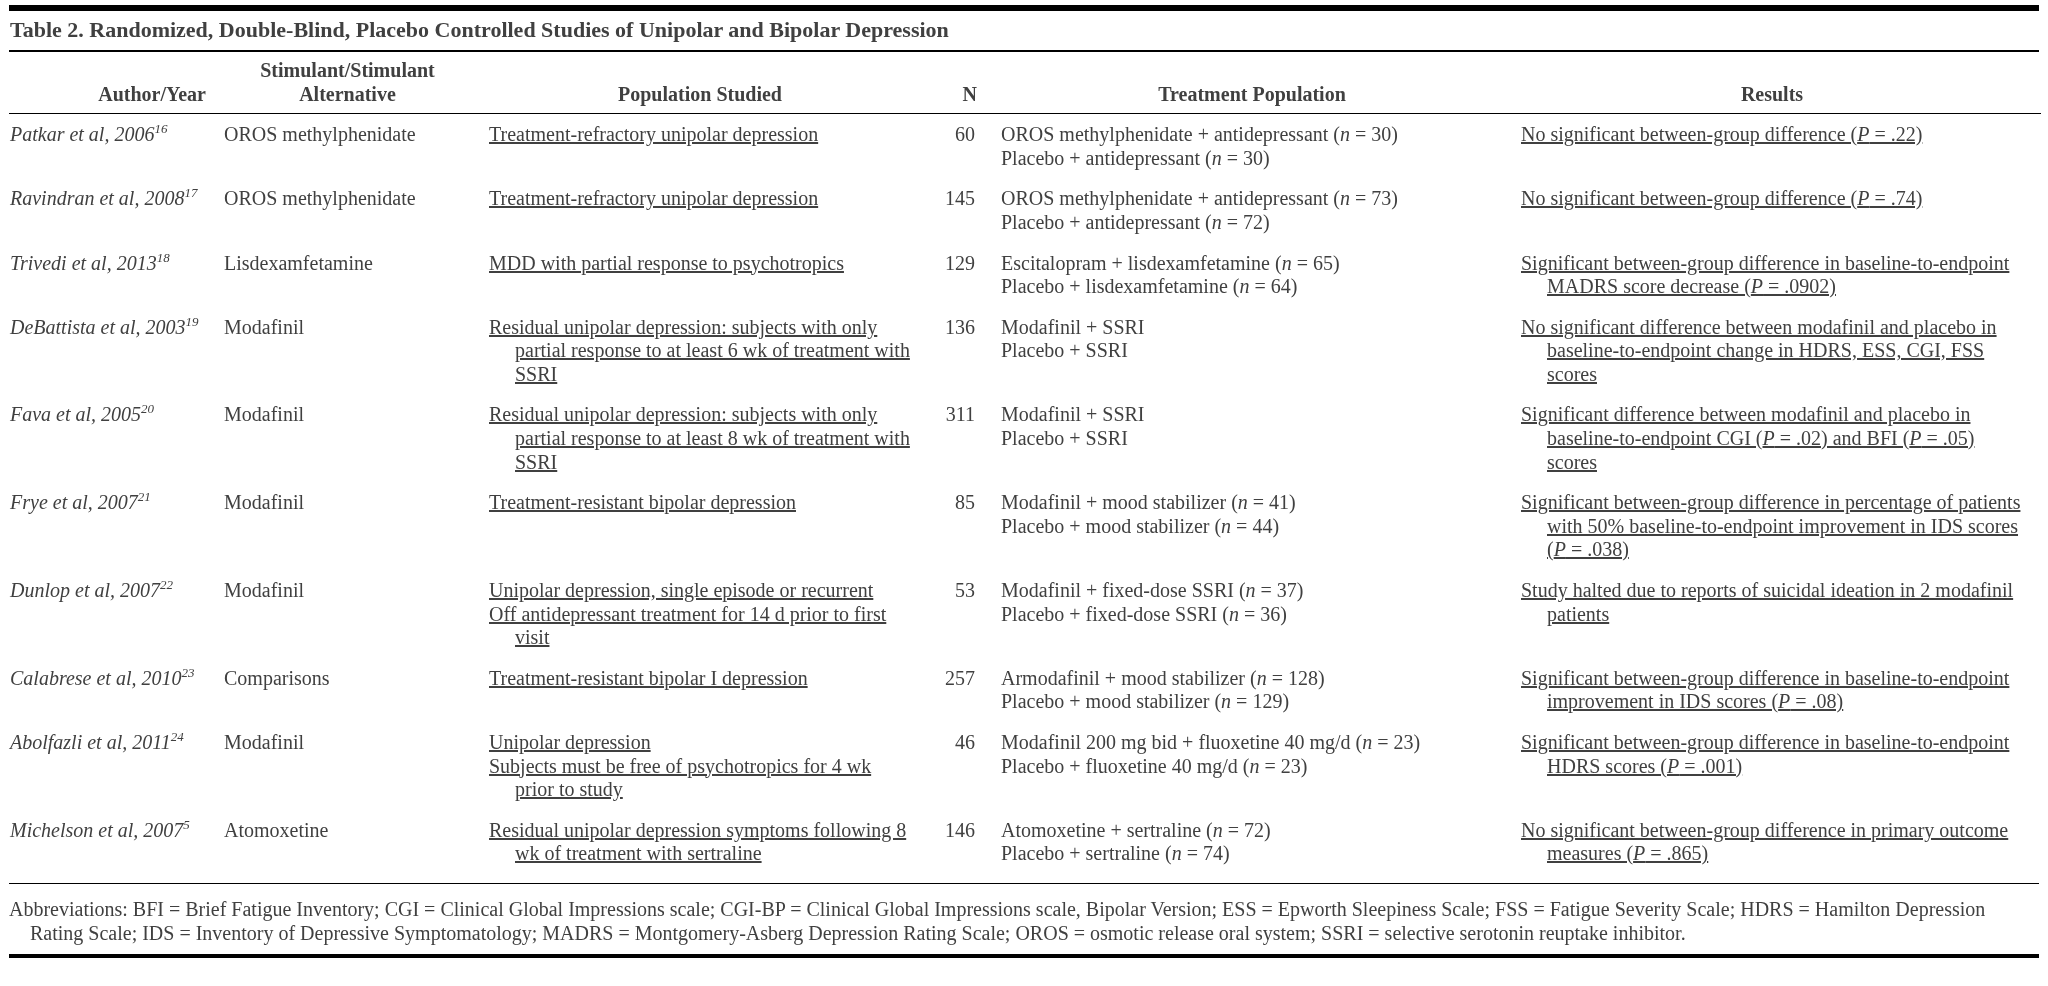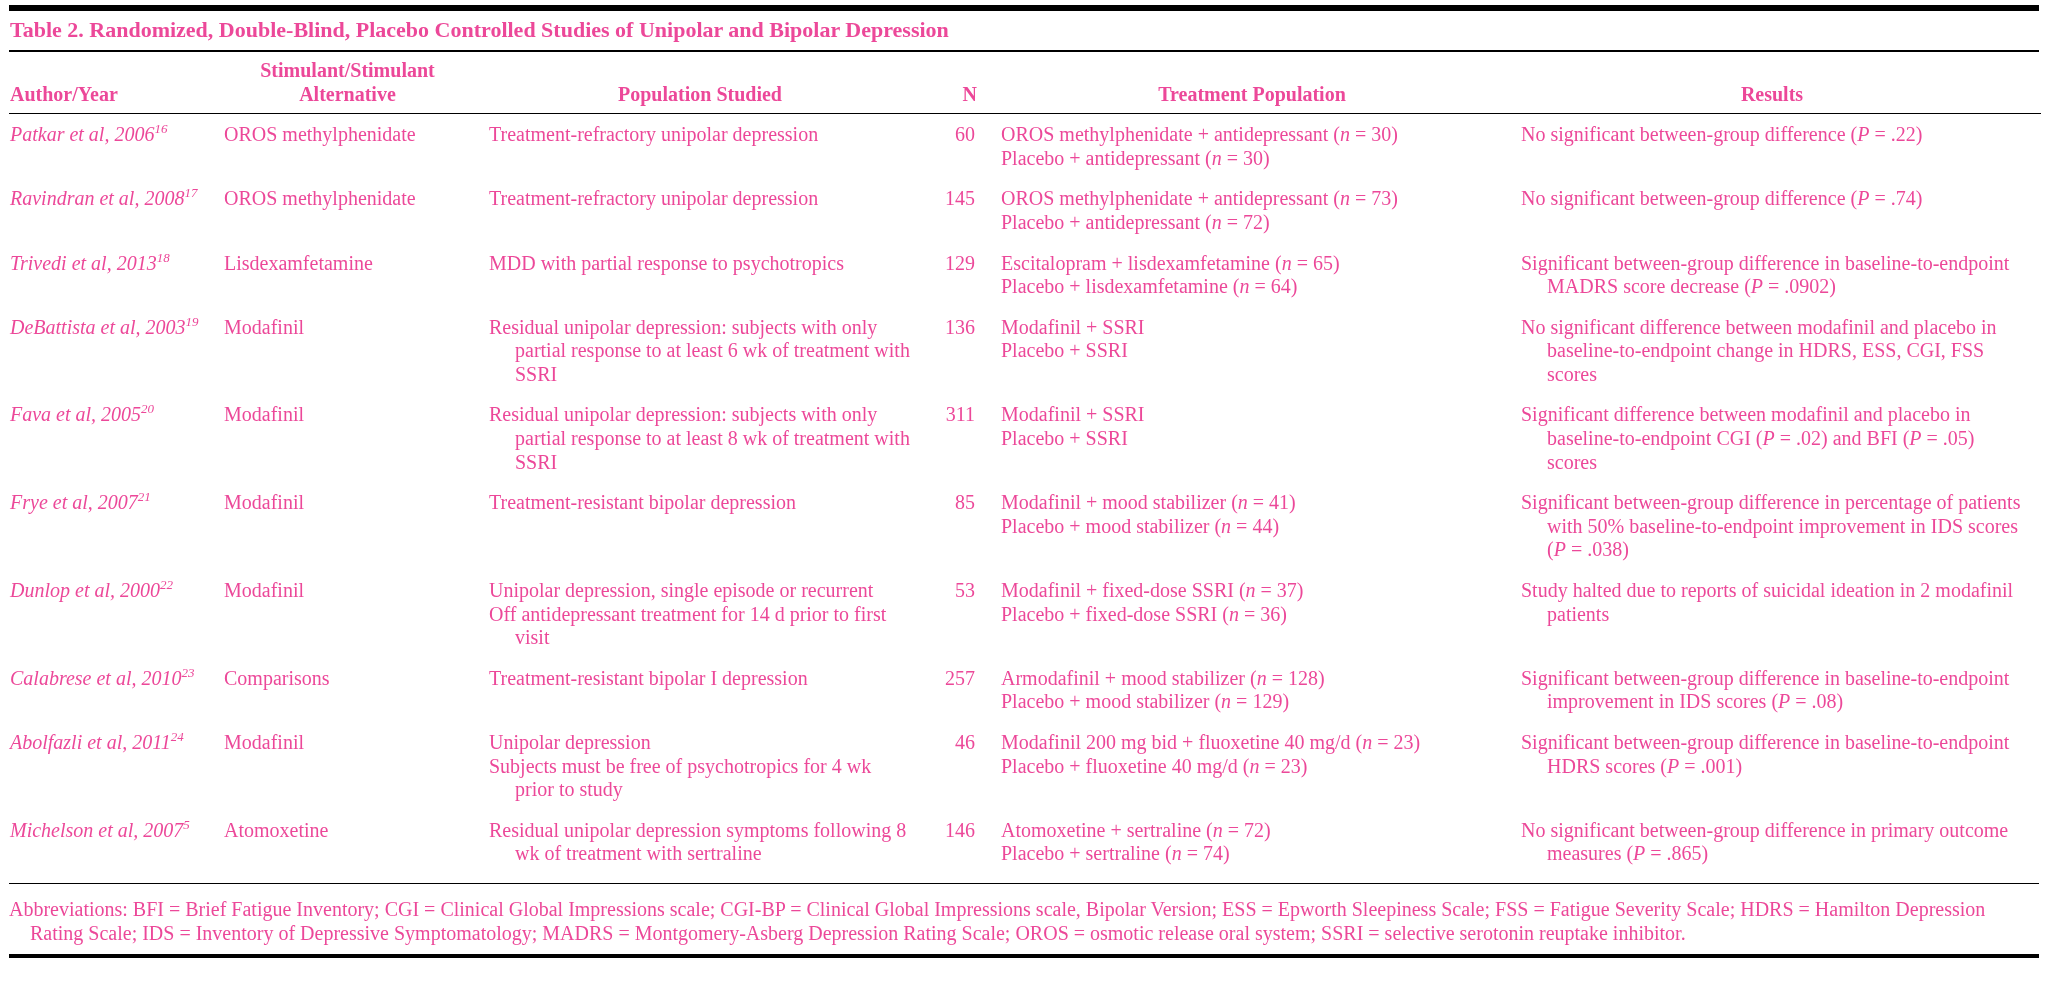--- a/index.html
+++ b/index.html
@@ -1,41 +1,41 @@
 <!DOCTYPE html>
 <html><head>
 <meta charset="utf-8">
 <style>
   html, body { margin: 0; padding: 0; background: #ffffff; }
   .page {
     width: 2048px; height: 986px; box-sizing: border-box;
-    background: #ffffff; color: #ec4899;
+    background: #ffffff; color: #404040;
     font-family: "Liberation Serif", "DejaVu Serif", serif;
     font-size: 20px; line-height: 1.18;
     padding: 5px 9px 0 9px; overflow: hidden;
   }
   .top-rule    { height: 6px; background: #000; }
   .bottom-rule { height: 4px; background: #000; }
   .table-title {
     font-size: 22px; font-weight: bold;
     padding: 6px 0 7px 1px;
     border-bottom: 2.5px solid #000;
   }
   table.studies { width: 100%; border-collapse: collapse; table-layout: fixed; }
   th {
     font-weight: bold; vertical-align: bottom; text-align: center;
     padding: 7px 18px 7px 0; border-bottom: 1.5px solid #000;
   }
-  th.th-author { text-align: left; padding-left: 1px; margin-top: 28px; }
+  th.th-author { text-align: right; padding-left: 1px; margin-top: 28px; }
   th.th-n      { text-align: right; padding-right: 24px; }
   td { vertical-align: top; padding: 0 18px 17px 0; }
   tbody tr:first-child td { padding-top: 9px; }
   .cell-author { padding-left: 1px; }
   .hang-author { padding-left: 22px; text-indent: -22px; font-style: italic; }
-  .hang        { padding-left: 26px; text-indent: -26px; }
+  .hang        { padding-left: 26px; text-indent: -26px; text-decoration: underline; }
   .tline       { padding-left: 26px; text-indent: -26px; }
   .cell-n      { text-align: right; padding-right: 26px; }
   sup.ref      { font-size: 0.65em; vertical-align: super; line-height: 0; }
   .footnote {
     border-top: 1.5px solid #000;
     padding: 14px 0 9px 21px; text-indent: -21px;
   }
 </style>
 </head>
 <body>
@@ -161,21 +161,21 @@
           <td class="cell-treatment">
             <div class="tline">Modafinil + mood stabilizer (<i>n</i> = 41)</div>
             <div class="tline">Placebo + mood stabilizer (<i>n</i> = 44)</div>
           </td>
           <td class="cell-results">
             <div class="hang">Significant between-group difference in percentage of patients with 50% baseline-to-endpoint improvement in IDS scores (<i>P</i> = .038)</div>
           </td>
         </tr>
         <tr>
           <td class="cell-author">
-            <div class="hang-author"><span>Dunlop et al, 2000</span><sup class="ref">22</sup></div>
+            <div class="hang-author"><span>Dunlop et al, 2007</span><sup class="ref">22</sup></div>
           </td>
           <td class="cell-stimulant"><span>Modafinil</span></td>
           <td class="cell-population">
             <div class="hang">Unipolar depression, single episode or recurrent</div>
             <div class="hang">Off antidepressant treatment for 14 d prior to first visit</div>
           </td>
           <td class="cell-n"><span>53</span></td>
           <td class="cell-treatment">
             <div class="tline">Modafinil + fixed-dose SSRI (<i>n</i> = 37)</div>
             <div class="tline">Placebo + fixed-dose SSRI (<i>n</i> = 36)</div>

